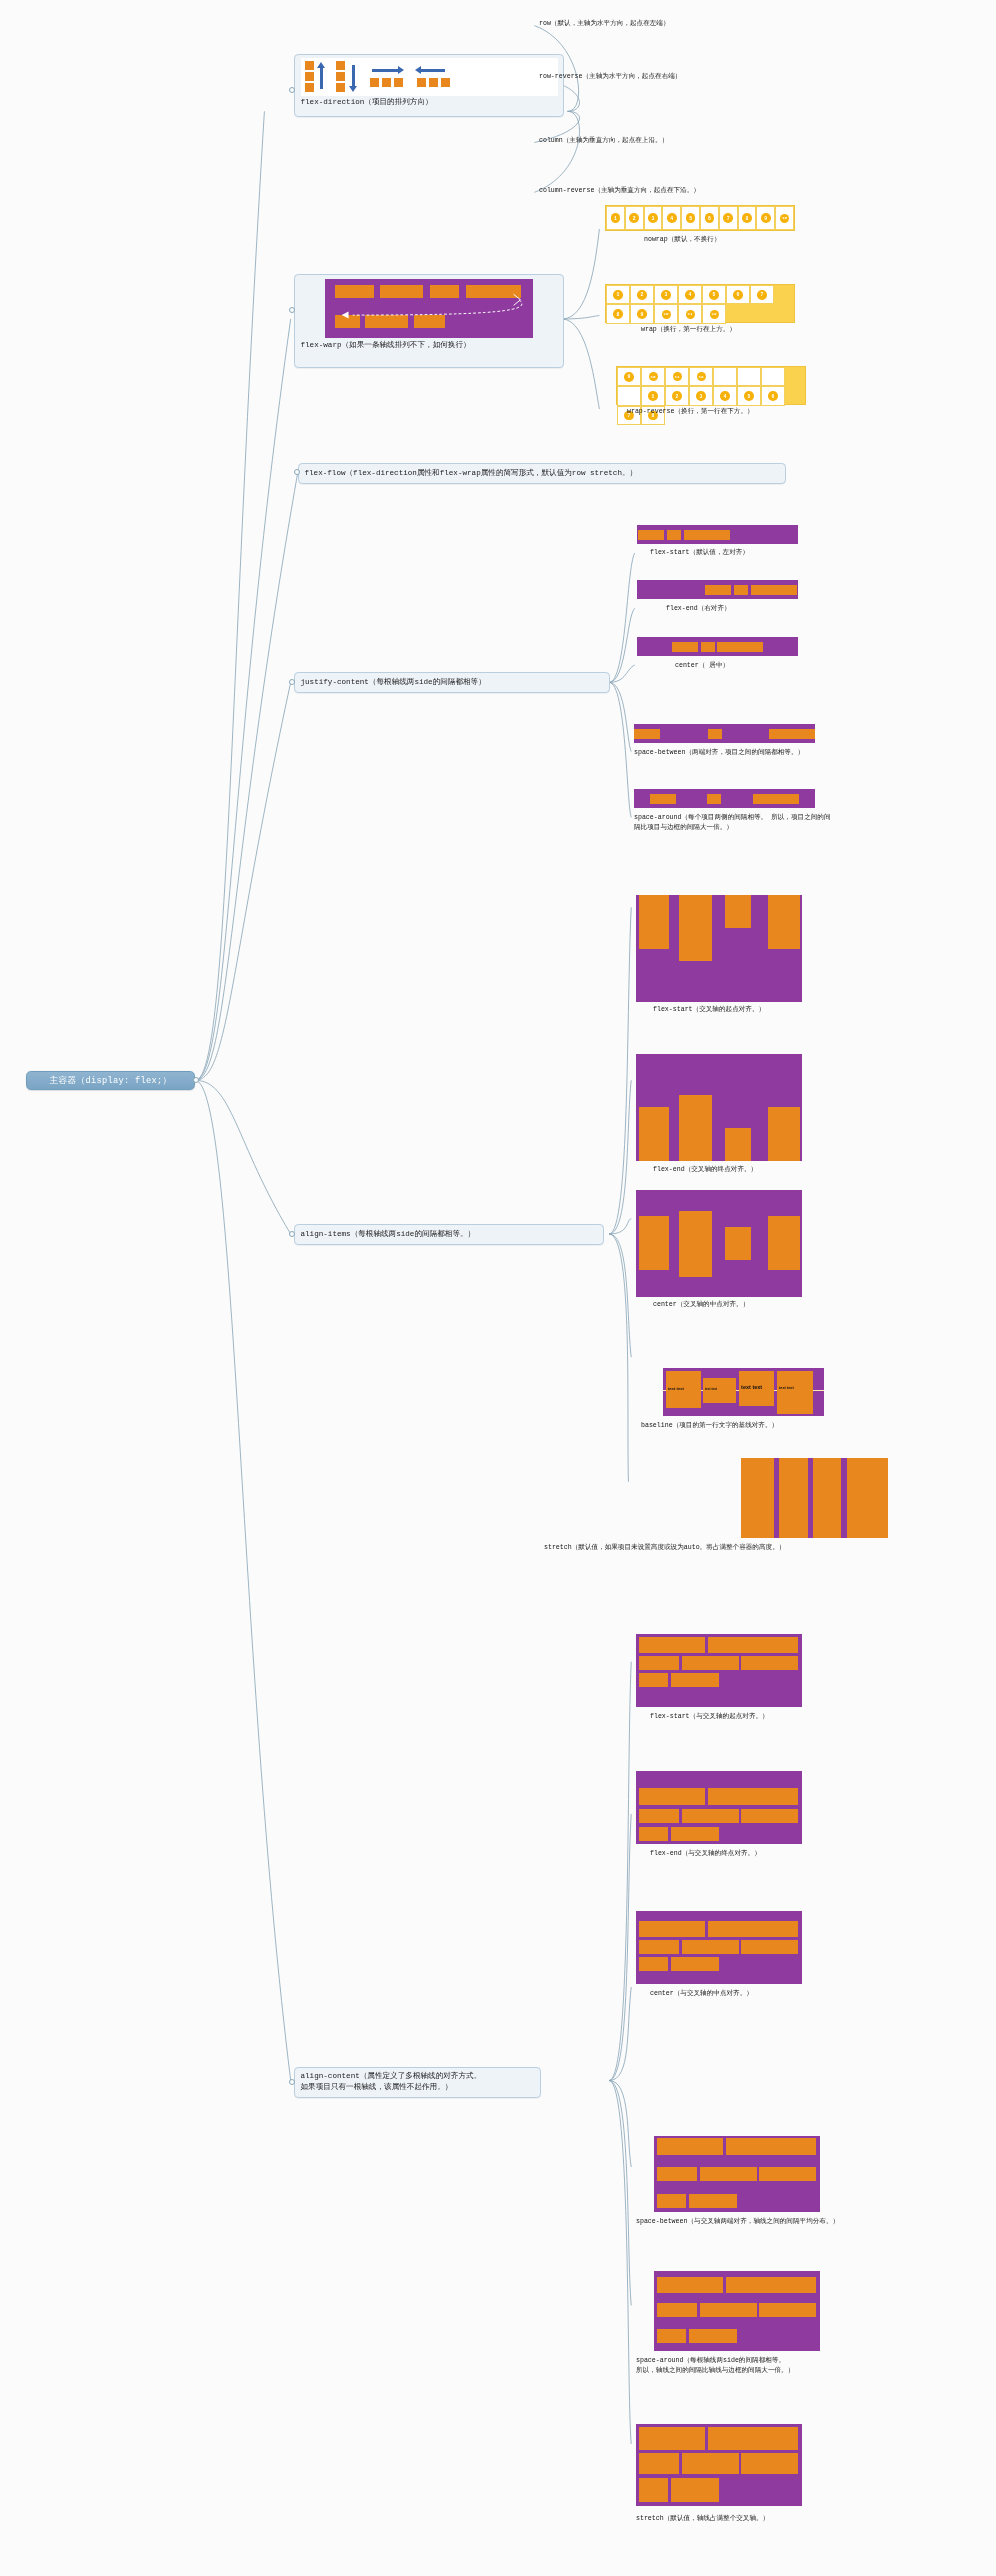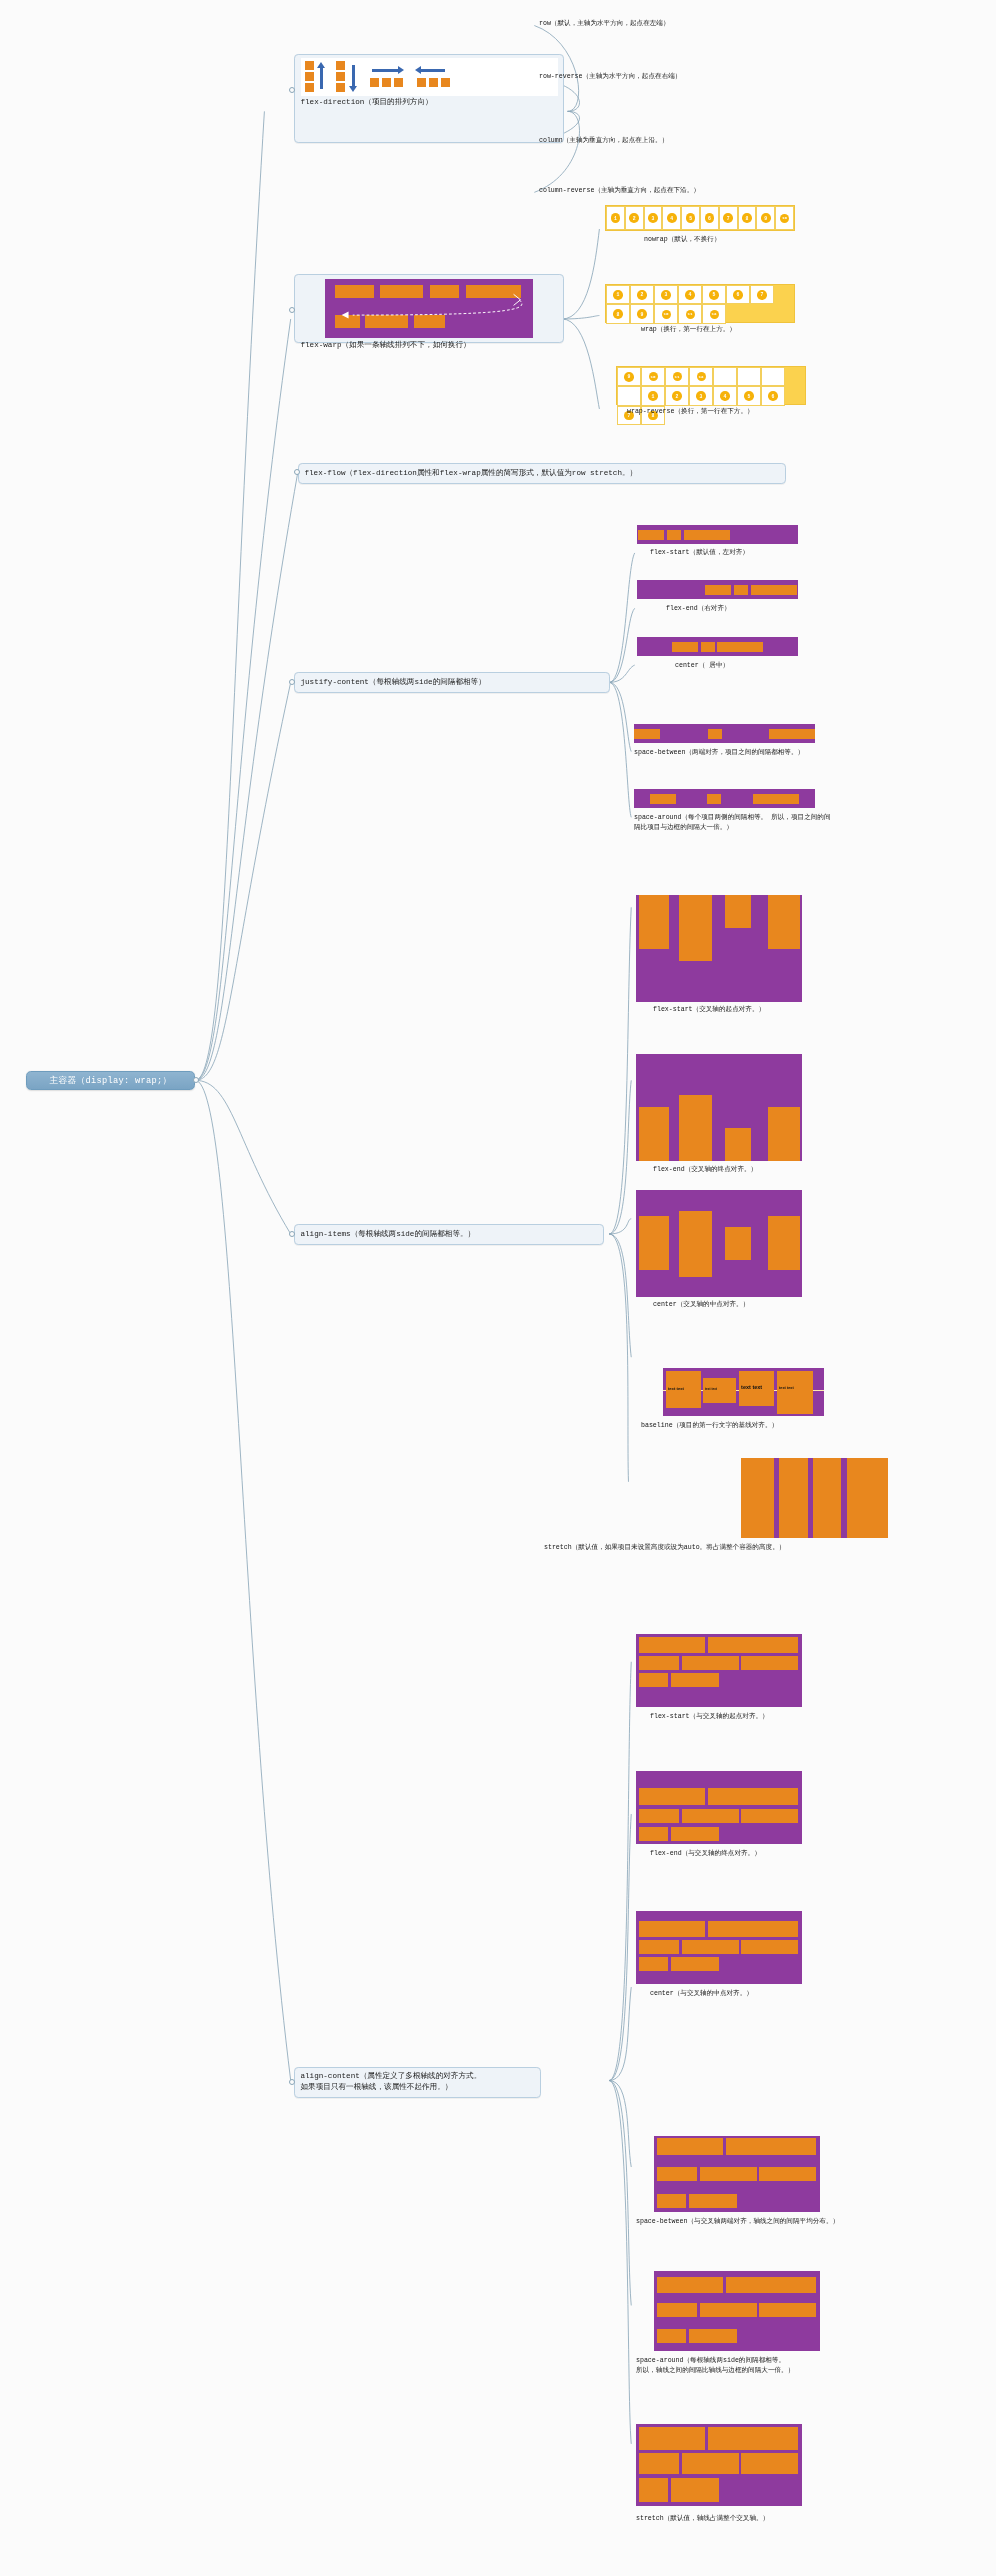--- a/index.html
+++ b/index.html
@@ -127,25 +127,25 @@
 
     <path d="M880,3005 C912,3005 905,2560 912,2400"></path>
     <path d="M880,3005 C912,3005 905,2730 912,2620"></path>
     <path d="M880,3005 C912,3005 905,2930 912,2870"></path>
     <path d="M880,3005 C912,3005 905,3090 912,3130"></path>
     <path d="M880,3005 C912,3005 905,3250 912,3330"></path>
     <path d="M880,3005 C912,3005 905,3450 912,3530"></path>
   </svg>
 
   <div class="node root-node" style="left:26px;top:1071px;width:169px;height:19.4px;">
-    <span>主容器（display: wrap;）</span>
+    <span>主容器（display: flex;）</span>
   </div>
   <div class="port" style="left:193px;top:1077px;"></div>
 
-  <div class="node box-node" style="left:294px;top:54px;width:270px;height:89px;">
+  <div class="node box-node" style="left:294px;top:54px;width:270px;height:63px;">
     <div class="fd-ill ill">
       <div class="fd-grp">
         <div style="display:flex;align-items:flex-end;gap:3.5px;">
           <div class="fd-col">
               <div class="fd-sq"></div>
               <div class="fd-sq"></div>
               <div class="fd-sq"></div>
             </div>
           <div class="vArrow up">
               <div class="head"></div>
@@ -191,21 +191,21 @@
     </div>
     <span class="cap">flex-direction（项目的排列方向）</span>
   </div>
   <div class="port" style="left:289px;top:87px;"></div>
 
   <div class="leaf" style="left:539px;top:19.4px;">row（默认，主轴为水平方向，起点在左端）</div>
   <div class="leaf" style="left:539px;top:72px;">row-reverse（主轴为水平方向，起点在右端）</div>
   <div class="leaf" style="left:539px;top:136px;">column（主轴为垂直方向，起点在上沿。）</div>
   <div class="leaf" style="left:539px;top:186px;">column-reverse（主轴为垂直方向，起点在下沿。）</div>
 
-  <div class="node box-node" style="left:294px;top:274px;width:270px;height:69px;">
+  <div class="node box-node" style="left:294px;top:274px;width:270px;height:94px;">
     <div class="wrapdemo" style="margin:1.4px auto 0 auto;">
       <div class="bar" style="left:9.7px;top:5.5px;width:39px;"></div>
       <div class="bar" style="left:55px;top:5.5px;width:43px;"></div>
       <div class="bar" style="left:105px;top:5.5px;width:29px;"></div>
       <div class="bar" style="left:141px;top:5.5px;width:55px;"></div>
       <div class="bar" style="left:9.7px;top:36px;width:25px;"></div>
       <div class="bar" style="left:40px;top:36px;width:43px;"></div>
       <div class="bar" style="left:89px;top:36px;width:30.5px;"></div>
       <svg style="position:absolute;left:0;top:0;width:100%;height:100%;" viewBox="0 0 300 85" width="208" height="59">
         <path d="M280,30 C300,46 250,52 40,52" fill="none" stroke="#ffffff" stroke-width="1.4" stroke-dasharray="4 3"></path>

